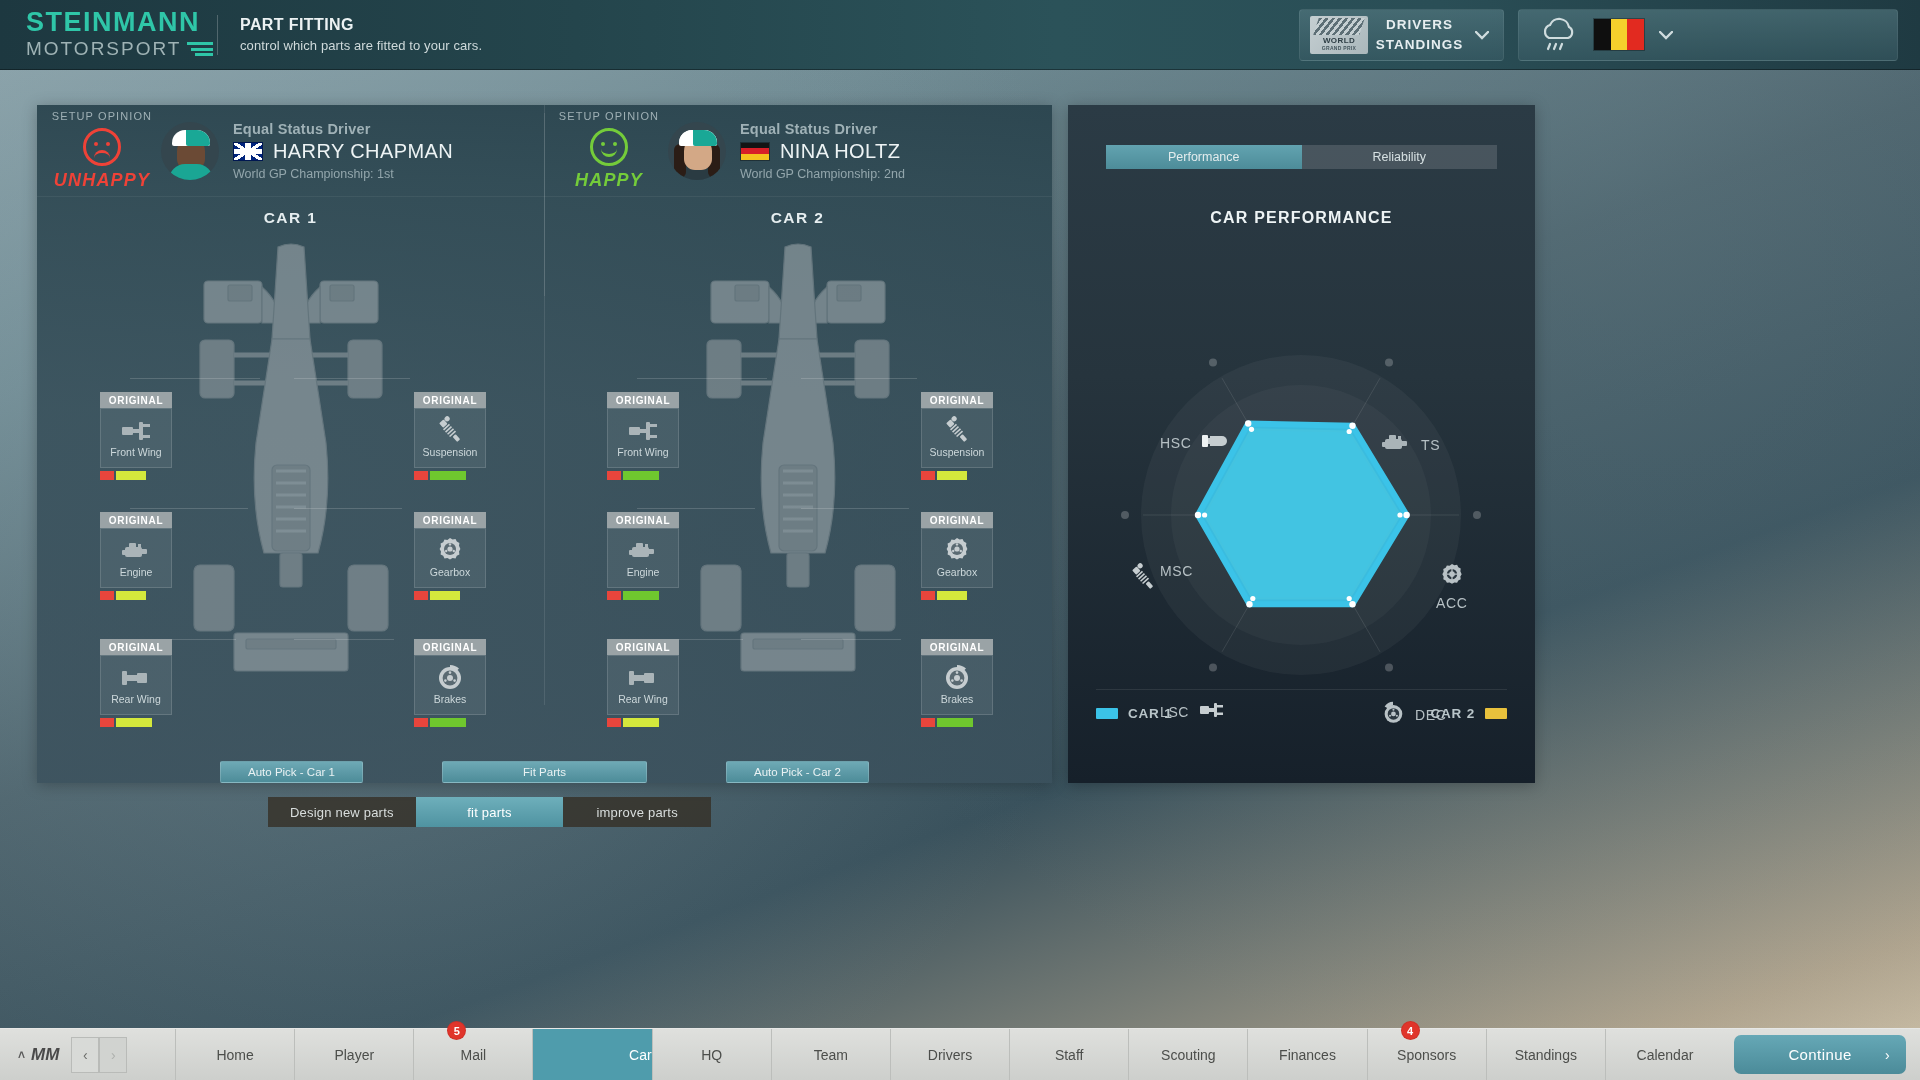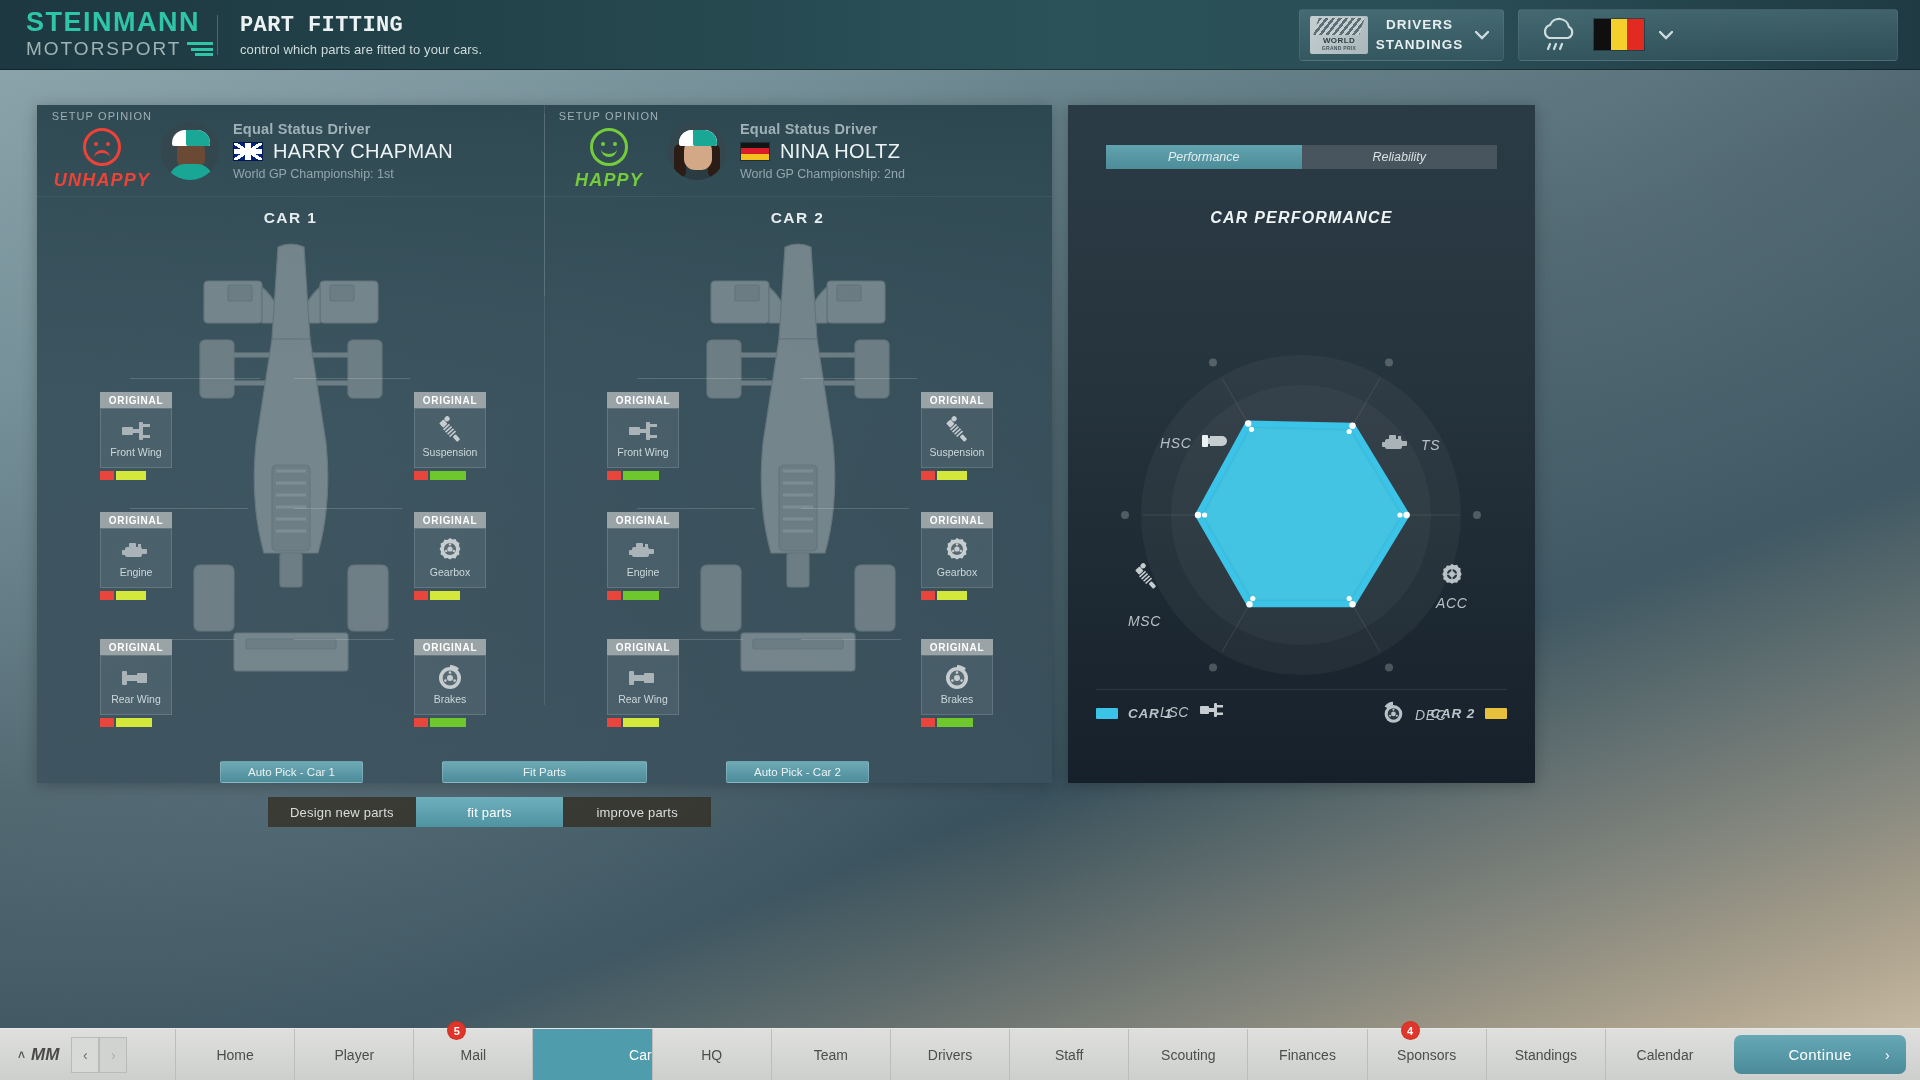--- a/index.html
+++ b/index.html
@@ -37,21 +37,21 @@
   .logo-bot span {
     font-size:19px; letter-spacing:2px; color:#9fb3b5; font-weight:400;
   }
   .logo-stripes { display:flex; flex-direction:column; gap:2.5px; }
   .logo-stripes i { display:block; height:3px; background:#2fc6a8; }
   .logo-stripes i:nth-child(1){ width:26px; }
   .logo-stripes i:nth-child(2){ width:22px; margin-left:4px;}
   .logo-stripes i:nth-child(3){ width:18px; margin-left:8px;}
 
   .hdr-div { width:1px; height:40px; background:rgba(255,255,255,.22); margin:0 22px 0 16px; }
-  .hdr-title { font-size:22px; font-weight:700; color:#ecf2f3; letter-spacing:.4px;font-family:Liberation Mono, monospace; }
+  .hdr-title { font-size:16px; font-weight:700; color:#ecf2f3; letter-spacing:.4px; }
   .hdr-sub { font-size:13px; color:#cfdadb; margin-top:4px; letter-spacing:.1px;}
 
   .hdr-right { margin-left:auto; display:flex; align-items:center; gap:14px; margin-right:22px;}
   .pill {
     height:52px; border-radius:4px; display:flex; align-items:center;
     background: linear-gradient(180deg, rgba(92,130,138,.55), rgba(60,95,104,.55));
     border:1px solid rgba(255,255,255,.07);
   }
   .pill.standings { width:205px; padding:0 10px; }
   .pill.race { width:380px; padding:0 10px; }
@@ -158,21 +158,20 @@
   }
   .btn.auto1{ position:absolute; left:183px; width:143px;}
   .btn.fit  { position:absolute; left:405px; width:205px;}
   .btn.auto2{ position:absolute; left:689px; width:143px;}
 
   
   .panel-right{
     position:absolute; left:1068px; top:105px; width:467px; height:678px;
     background: linear-gradient(180deg,#2b3b45 0%, #26343d 40%, #16202a 100%);
     box-shadow:0 2px 14px rgba(0,0,0,.25);
-    font-style:italic;
   }
   .seg{ display:flex; margin:40px 38px 0; height:24px; }
   .seg div{
     flex:1; display:flex;align-items:center;justify-content:center;
     font-size:12.5px; color:#e3eced; cursor:pointer;
   }
   .seg .on{ background:linear-gradient(180deg,#62a3b0,#4d8c99); }
   .seg .off{ background:rgba(255,255,255,.14); color:#d6e0e2;text-align:center;}
   .perf-title{ text-align:center; margin-top:40px; font-size:16px; font-weight:700; color:#eef4f5; letter-spacing:1.2px;}
 
@@ -747,21 +746,21 @@
         <span style="font-size:14px;color:#b6c0c4;letter-spacing:.6px;">DEC</span>
       </div><div style="position: absolute; left: 92px; top: 365px; display: flex; align-items: center; gap: 9px;">
         <span style="font-size:14px;color:#b6c0c4;letter-spacing:.6px;">LSC</span>
         <span><svg width="34" height="20" viewBox="0 0 34 20" fill="#c6cdd0">
             <rect x="2" y="6" width="9" height="8" rx="1"></rect>
             <rect x="11" y="8" width="7" height="4"></rect>
             <rect x="16" y="3" width="3" height="14" rx="1"></rect>
             <rect x="19" y="5" width="6" height="2.5"></rect>
             <rect x="19" y="12.5" width="6" height="2.5"></rect>
           </svg></span>
-      </div><div style="position: absolute; left: 60px; top: 228px; display: flex; flex-direction: column; align-items: flex-end; gap: 16px;">
+      </div><div style="position: absolute; left: 60px; top: 228px; display: flex; flex-direction: row; align-items: flex-start; gap: 2px;">
         <span><svg width="30" height="30" viewBox="0 0 30 30" fill="#c6cdd0">
             <g transform="rotate(-42 15 15)">
               <rect x="12" y="2" width="6" height="6" rx="1"></rect>
               <circle cx="21" cy="4" r="2.6"></circle>
               <path d="M11 9 h8 v1.6 h-8z M11 12 h8 v1.6 h-8z M11 15 h8 v1.6 h-8z M11 18 h8 v1.6 h-8z"></path>
               <rect x="13" y="21" width="4" height="7" rx="1"></rect>
             </g>
           </svg></span>
         <span style="font-size:14px;color:#b6c0c4;letter-spacing:.6px;">MSC</span>
       </div><div style="position: absolute; left: 92px; top: 96px; display: flex; align-items: center; gap: 9px;">

